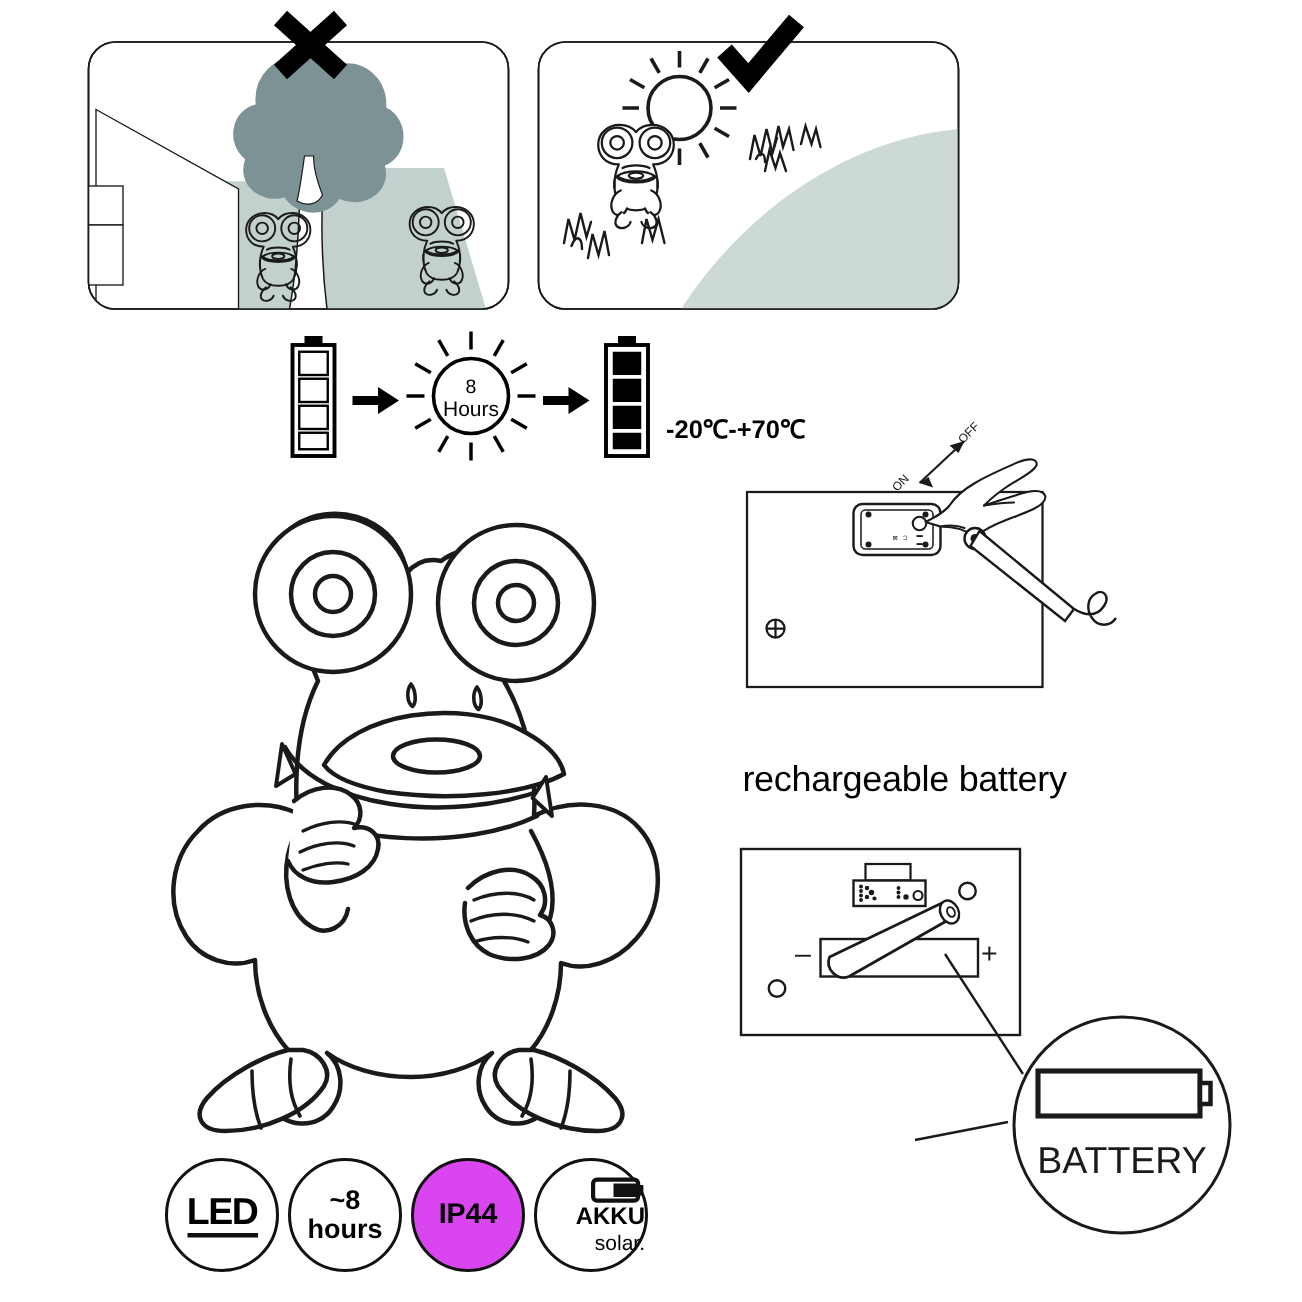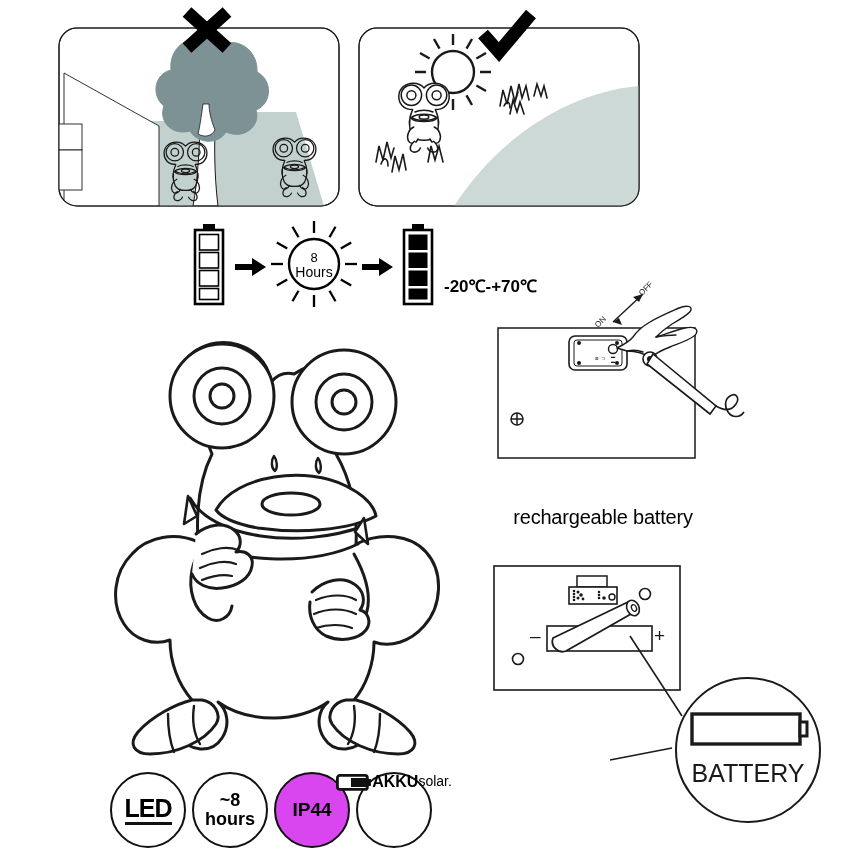--- a/index.html
+++ b/index.html
@@ -266,21 +266,21 @@
       <circle cx="170" cy="71" r="7" fill="#fff" stroke="#1a1a1a" stroke-width="1.6"></circle>
       <circle cx="170" cy="71" r="3" fill="#1a1a1a"></circle>
       <path d="M173,66 L236,118 L230,126 L167,76 Z" fill="#ffffff" stroke="#1a1a1a" stroke-width="1.6"></path>
       <path d="M236,118 C246,124 252,122 256,116 C260,110 256,104 250,108
                C245,111 244,118 248,124 C252,130 260,130 264,124" fill="none" stroke="#1a1a1a" stroke-width="1.6"></path>
     </g>
   </svg>
 </div>
 
 <div class="abs" style="left:478px;top:506px;width:250px;text-align:center;line-height:1.18;">
-  <div style="font-size:20px;letter-spacing:-0.2px;">rechargeable battery</div>
+  <div style="font-size:24px;letter-spacing:-0.2px;">rechargeable battery</div>
 </div>
 
 <div class="abs" style="left:486px;top:558px;width:220px;height:150px;">
   <svg width="220" height="150" viewBox="0 0 220 150">
     <rect x="8" y="8" width="186" height="124" fill="#ffffff" stroke="#1a1a1a" stroke-width="1.6"></rect>
 
     <g>
       <rect x="91" y="18" width="30" height="11" fill="#fff" stroke="#1a1a1a" stroke-width="1.5"></rect>
       <rect x="83" y="29" width="48" height="17" fill="#fff" stroke="#1a1a1a" stroke-width="1.6"></rect>
       <g fill="#1a1a1a">
@@ -410,21 +410,21 @@
 
   <div style="width:72px;height:72px;border:2.6px solid #111;border-radius:50%;display:flex;flex-direction:column;align-items:center;justify-content:center;background:#fff;line-height:1.05;">
     <span style="font-family:'Liberation Sans',sans-serif;font-size:18px;font-weight:bold;">~8</span>
     <span style="font-family:'Liberation Sans',sans-serif;font-size:18px;font-weight:bold;">hours</span>
   </div>
 
   <div style="width:72px;height:72px;border:2.6px solid #111;border-radius:50%;display:flex;align-items:center;justify-content:center;background:#d946ef;">
     <span style="font-family:'Liberation Sans',sans-serif;font-size:19px;font-weight:bold;">IP44</span>
   </div>
 
-  <div style="width:72px;height:72px;border:2.6px solid #111;border-radius:50%;display:flex;flex-direction:row;align-items:flex-start;justify-content:center;background:#fff;line-height:1.05;">
+  <div style="width:72px;height:72px;border:2.6px solid #111;border-radius:50%;display:flex;flex-direction:column;align-items:flex-end;justify-content:center;background:#fff;line-height:1.05;">
     <span style="display:block;margin-bottom:2px;">
       <svg width="36" height="17" viewBox="0 0 36 17">
         <rect x="1.4" y="1.4" width="30" height="14" rx="2.5" fill="#fff" stroke="#111" stroke-width="2.8"></rect>
         <rect x="31.5" y="5" width="3.4" height="7" fill="#111"></rect>
         <rect x="15" y="4" width="15" height="9" fill="#111"></rect>
       </svg>
     </span>
     <span style="font-family:'Liberation Sans',sans-serif;font-size:16px;font-weight:bold;">AKKU</span>
     <span style="font-family:'Liberation Sans',sans-serif;font-size:14px;">solar.</span>
   </div>

